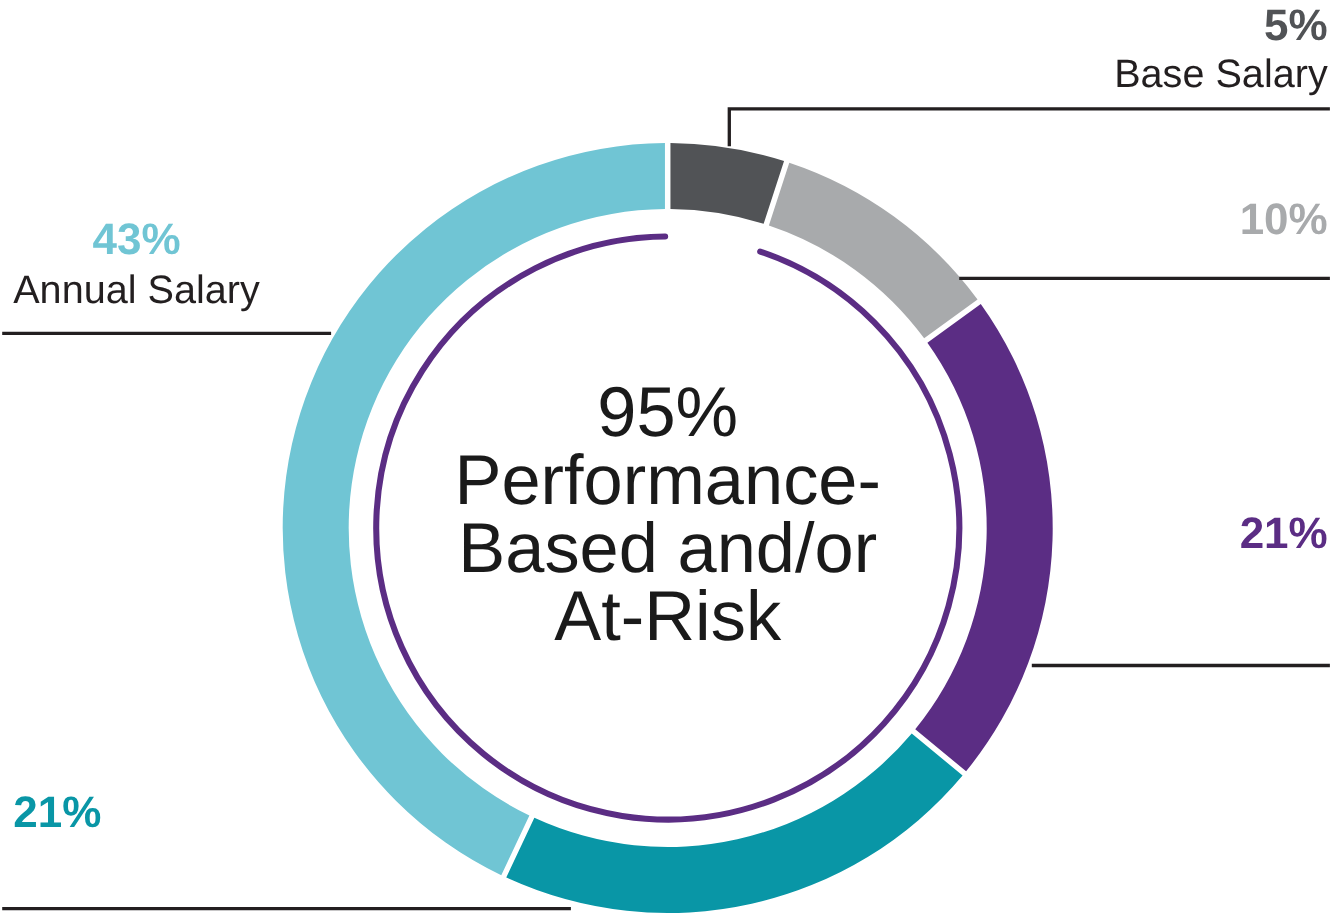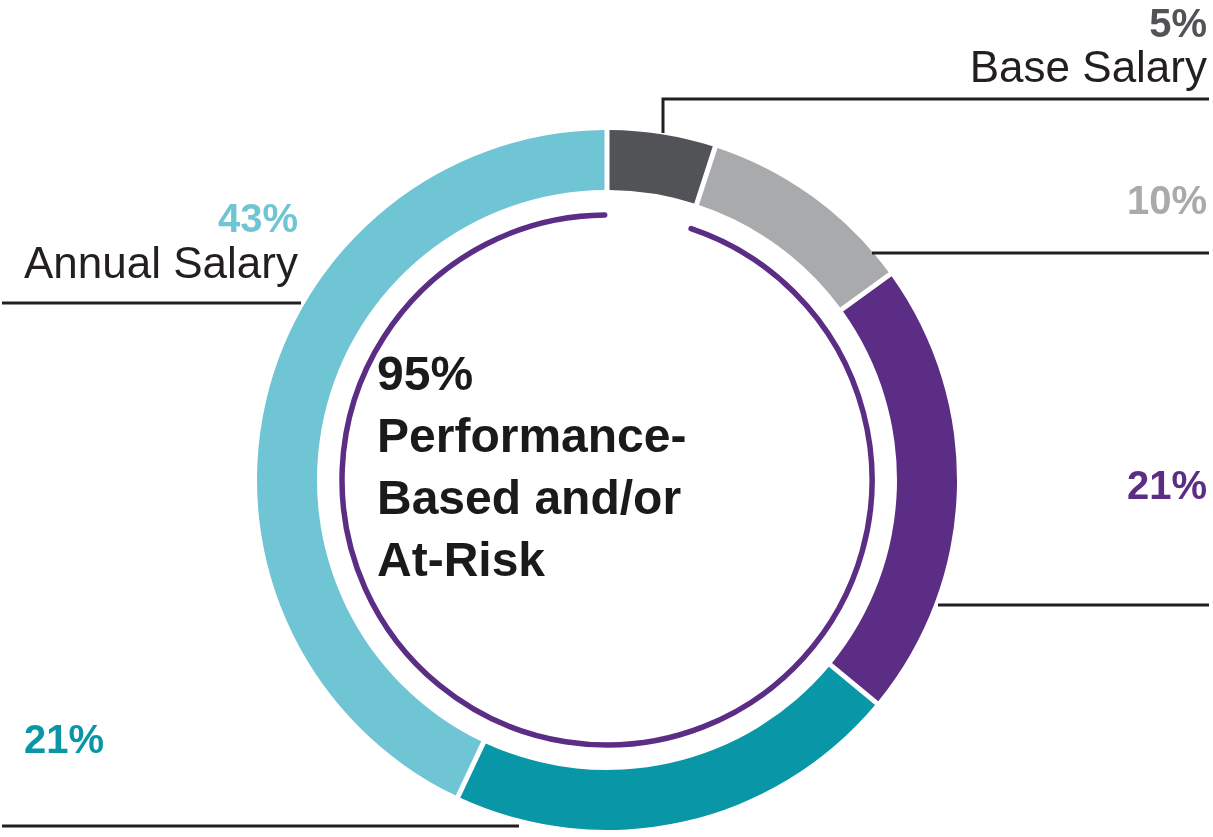--- a/index.html
+++ b/index.html
@@ -6,33 +6,33 @@
   .canvas{
     position:relative;
     width:1213px;height:837px;
     background:#ffffff;
     font-family:"Liberation Sans", sans-serif;
     overflow:hidden;
   }
   svg.chart{position:absolute;left:0;top:0;}
   .callout{position:absolute;}
   .callout.right{right:6px;text-align:right;}
-  .callout.left{left:24px;text-align:right;}
+  .callout.left{left:12px;text-align:center;}
   .callout .pct{
     font-size:40px;font-weight:700;line-height:46px;
   }
   .callout .name{
-    font-size:44px;font-weight:400;line-height:42px;
+    font-size:36px;font-weight:400;line-height:42px;
     color:#231F20;white-space:pre-line;
   }
   .callout.left .name{line-height:44px;}
   .center-label{
     position:absolute;left:377px;top:343px;width:460px;
-    text-align:left;
-    font-size:48px;font-weight:700;line-height:62px;
+    text-align:center;
+    font-size:64px;font-weight:400;line-height:62px;
     color:#1A1A1A;white-space:pre-line;
   }
 </style>
 </head>
 <body>
 
 <div class="canvas">
 
   <svg class="chart" width="1213" height="837" viewBox="0 0 1213 837">
     <g id="segments">

